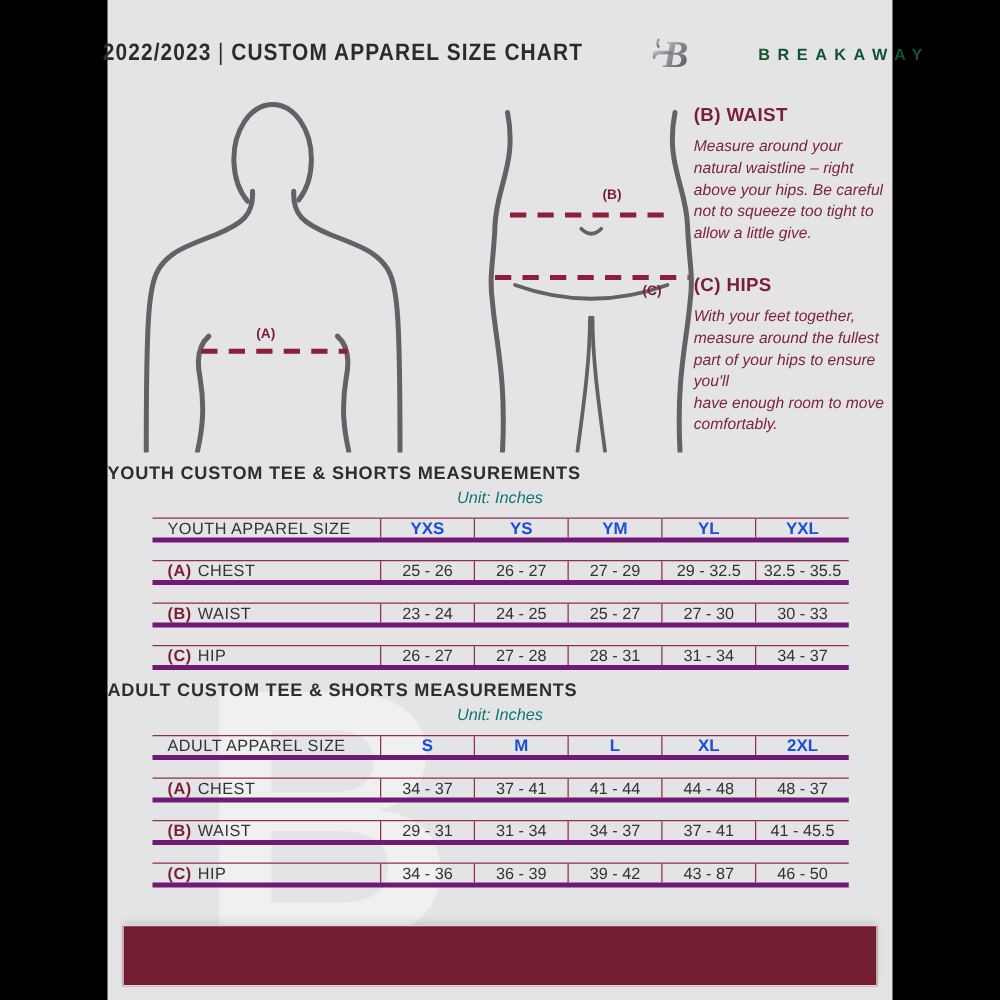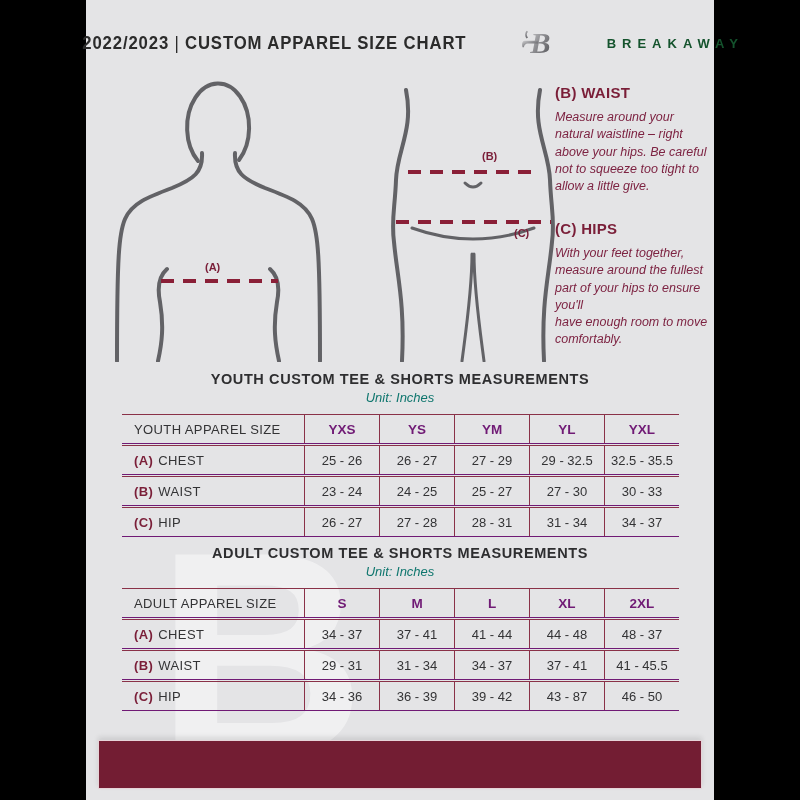--- a/index.html
+++ b/index.html
@@ -24,33 +24,33 @@
   .fig { position:absolute; }
   .m-label { position:absolute; font-size:11px; font-weight:bold; color:#7a1e38; }
   .guide { position:absolute; color:#7d2342; }
   .guide h3 { font-size:15px; font-weight:bold; color:#7a1e38; margin-bottom:8px;
               letter-spacing:.3px; }
   .guide p  { font-size:12.5px; font-style:italic; line-height:1.38;
               white-space:pre-line; }
 
   
   .tbl-section { position:absolute; left:0; width:100%; z-index:2; }
-  .sec-title { text-align:center; font-size:14.5px; font-weight:bold;
+  .sec-title { font-size:14.5px; font-weight:bold;
                color:#2e2e30; letter-spacing:.6px; }
   .sec-unit  { text-align:center; font-size:13px; font-style:italic;
                color:#0f766e; margin-top:3px; }
   .size-table { width:557px; margin:9px 0 0 36px; }
   .t-row { display:grid; grid-template-columns:182px 75px 75px 75px 75px 75px;
-           border-top:1px solid #8a3148; border-bottom:1px solid #701a75;
-           height:30px; margin-bottom:1px; }
+           border-top:1px solid #8a3148; border-bottom:4px solid #701a75;
+           height:20px; margin-bottom:14px; }
   .cell { display:flex; align-items:center; justify-content:center;
           font-size:13px; color:#333335; }
   .cell + .cell { border-left:1px solid #8a3148; }
   .cell.first { justify-content:flex-start; padding-left:12px; letter-spacing:.4px; }
-  .cell.szhdr { font-weight:bold; font-size:13.5px; color:#701a75; }
+  .cell.szhdr { font-weight:bold; font-size:13.5px; color:#1d4ed8; }
   .row-key { color:#7a1e38; font-weight:bold; margin-right:5px; }
 
   
   .watermark { position:absolute; left:70px; top:508px; z-index:1;
                font-size:290px; font-weight:bold; color:rgba(255,255,255,.45);
                line-height:1; pointer-events:none; }
   .footer-bar { position:absolute; left:12px; top:740px; width:604px; height:49px;
                 background:#731d33; border:1px solid #e6d3d8; z-index:3;
                 box-shadow:0 -3px 5px rgba(0,0,0,.10); }
 

